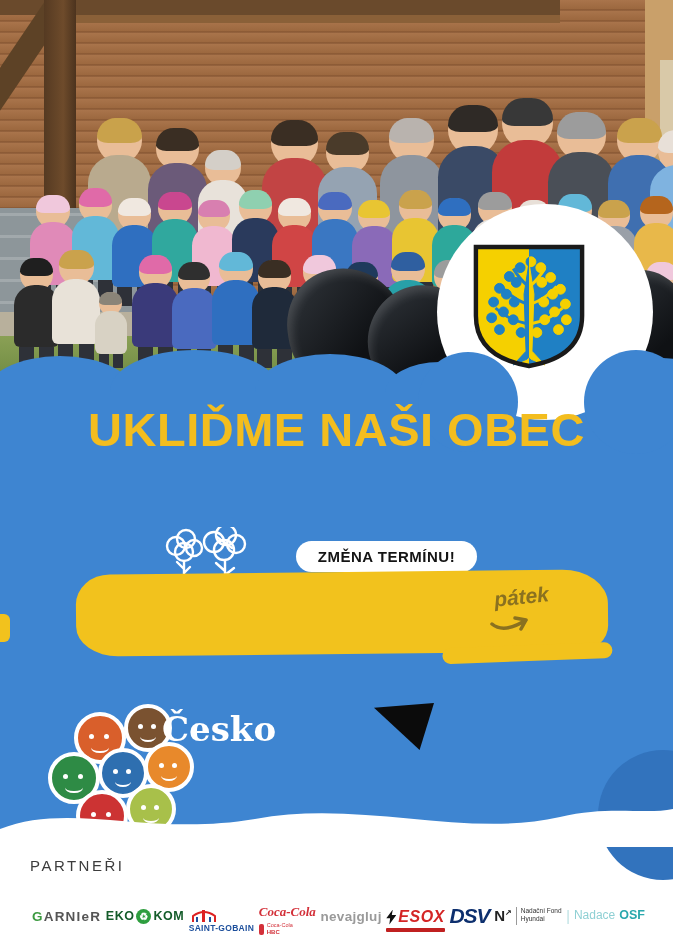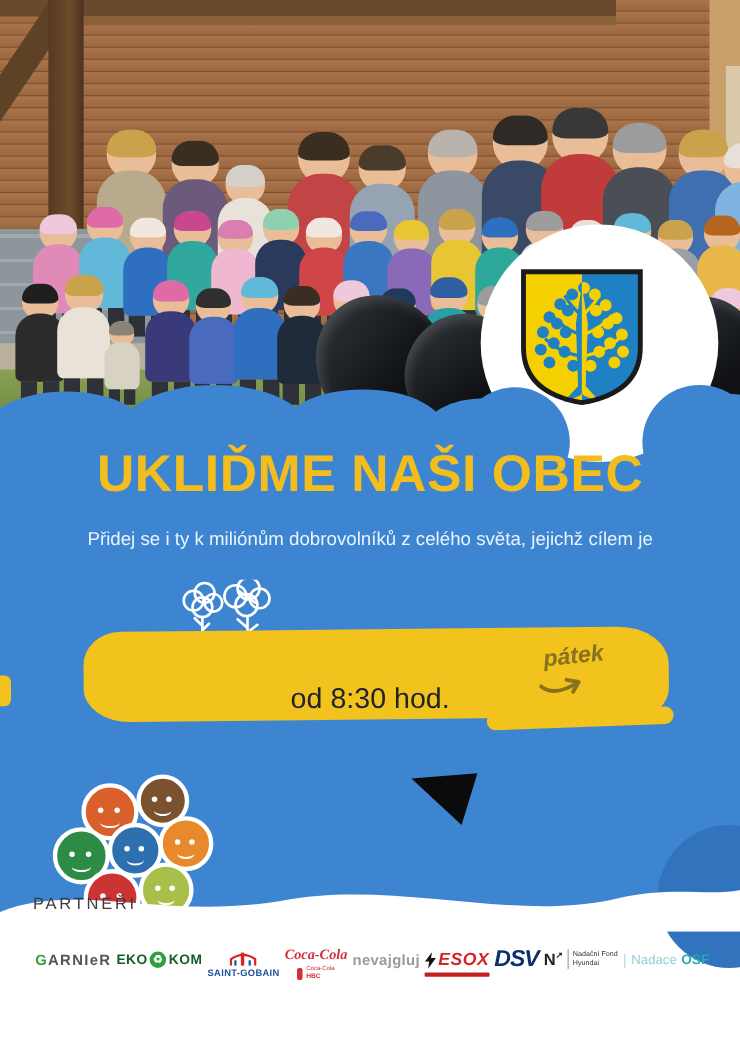--- a/index.html
+++ b/index.html
@@ -64,26 +64,26 @@
   #bubble-tail{position:absolute;left:374px;top:702px;width:60px;height:48px;background:#0b0b0b;
     clip-path:polygon(0 12%,100% 2%,76% 100%);}
   #bubble{position:absolute;left:410px;top:708px;width:243px;height:117px;background:#0b0b0b;border-radius:24px;
     padding:16px 18px;font-size:14.5px;line-height:1.5;color:#ededed;}
   #bubble .hl{color:#f2bc1b;font-weight:bold;}
   #dark-blob{position:absolute;left:598px;top:750px;width:130px;height:130px;border-radius:50%;background:#3273bd;}
 
   #wave{position:absolute;left:0;top:789px;z-index:9;}
 
   
-  #partners-section{position:absolute;left:0;top:801px;width:673px;height:107px;z-index:10;}
+  #partners-section{position:absolute;left:0;top:845px;width:673px;height:107px;z-index:10;}
   #partners-label{position:absolute;left:30px;top:12px;font-size:15px;letter-spacing:2.5px;color:#3c3c3c;}
   #partners-row{position:absolute;left:0;top:40px;width:673px;height:46px;display:flex;align-items:center;
     justify-content:space-between;padding:0 28px 0 32px;}
-  .pl{display:flex;align-items:center;margin-top:16px;}
-  .pl-col{display:flex;flex-direction:column;align-items:center;margin-top:24px;}
+  .pl{display:flex;margin-top:16px;}
+  .pl-col{display:flex;flex-direction:column;align-items:flex-start;margin-top:24px;}
   .garnier{font-size:13.5px;font-weight:bold;letter-spacing:1.2px;color:#555;}
   .garnier::first-letter{color:#3c9a40;}
   .ekokom{gap:2px;font-size:12.5px;font-weight:800;color:#145c2a;letter-spacing:.5px;}
   .eko-disc{width:15px;height:15px;border-radius:50%;background:#2e9e3f;color:#fff;font-size:10px;
     display:flex;align-items:center;justify-content:center;}
   .sg-label{font-size:8.5px;font-weight:bold;color:#1d4f9c;letter-spacing:.3px;margin-top:1px;}
   .coca-script{font-family:"Liberation Serif",serif;font-style:italic;font-weight:bold;font-size:13px;color:#d33039;}
   .coca-sub{display:flex;gap:3px;align-items:center;margin-top:2px;}
   .coca-bottle{width:5px;height:11px;border-radius:2px;background:#d33039;}
   .coca-sub-text{font-size:5.5px;color:#d33039;line-height:1.2;}
@@ -436,46 +436,45 @@
       <use href="#tree" clip-path="url(#cl)" fill="#1f80c4" stroke="#1f80c4"></use>
       <use href="#tree" clip-path="url(#cr)" fill="#f5d000" stroke="#f5d000"></use>
       <use href="#shield" fill="none" stroke="#1a1a1a" stroke-width="4.5"></use>
     </svg>
   </div>
   <div class="bump" style="left:418px;top:352px;width:100px;height:100px;"></div>
   <div class="bump" style="left:584px;top:350px;width:104px;height:104px;"></div>
 
   <div id="title" class="z8">UKLIĎME NAŠI OBEC</div>
   <div id="intro" class="z8">
-    <div>Přidej se i ty k miliónům dobrovolníků z celého světa, jejichž cílem je</div>
   </div>
 
   <svg id="trees-icon" class="z8" width="100" height="62" viewBox="0 0 100 62">
     <g fill="none" stroke="#fff" stroke-width="2.4" stroke-linecap="round">
       <circle cx="20" cy="19" r="9"></circle>
         <circle cx="30" cy="12" r="9"></circle>
         <circle cx="38" cy="21" r="8"></circle>
         <circle cx="28" cy="25" r="9"></circle>
       <path d="M28,34 V56 M28,42 L21,35 M28,46 L34,40"></path>
       <circle cx="58" cy="15" r="10"></circle>
         <circle cx="70" cy="8" r="10"></circle>
         <circle cx="80" cy="17" r="9"></circle>
         <circle cx="68" cy="23" r="10"></circle>
       <path d="M69,34 V58 M69,44 L60,36 M69,48 L78,41 M61,10 L76,21"></path>
     </g>
   </svg>
 
+  <div id="badge" class="z8">ZMĚNA TERMÍNU!</div>
 
   <div id="band" class="z8"></div>
   <div id="band-sliver" class="z8"></div>
   <div id="day-note" class="z8">pátek</div>
   <svg id="day-arrow" class="z8" width="60" height="30" viewBox="0 0 60 30">
     <path d="M6,20 Q18,30 40,16 M40,16 L29,14 M40,16 L35,25" fill="none" stroke="#8a7120" stroke-width="3.5" stroke-linecap="round" stroke-linejoin="round"></path>
   </svg>
-  <div id="event-time" class="z8">od 8:30 hod.</div>
 
 
   <div id="campaign-cluster" class="z8">
       <div class="face" style="left: 38px; top: 12px; width: 52px; height: 52px; background: rgb(217, 95, 43);">
         <span class="eye" style="left:26%"></span>
         <span class="eye" style="left:58%"></span>
         <span class="mouth"></span>
       </div>
       <div class="face" style="left: 88px; top: 4px; width: 48px; height: 48px; background: rgb(122, 82, 48);">
         <span class="eye" style="left:26%"></span>
@@ -502,20 +501,21 @@
         <span class="eye" style="left:58%"></span>
         <span class="mouth"></span>
       </div>
       <div class="face" style="left: 90px; top: 84px; width: 50px; height: 50px; background: rgb(168, 192, 74);">
         <span class="eye" style="left:26%"></span>
         <span class="eye" style="left:58%"></span>
         <span class="mouth"></span>
       </div>
     </div>
   <div id="campaign-text" class="z8">
+    <div>Česko</div>
   </div>
 
   <div id="dark-blob" class="z8"></div>
   <div id="bubble-tail" class="z8"></div>
 
   <svg id="wave" width="673" height="58" viewBox="0 0 673 58">
     <path d="M0,40 C70,12 150,48 255,30 C360,10 465,50 560,28 C610,16 645,26 673,20 L673,58 L0,58 Z" fill="#fff"></path>
   </svg>
 
   <div id="partners-section">

